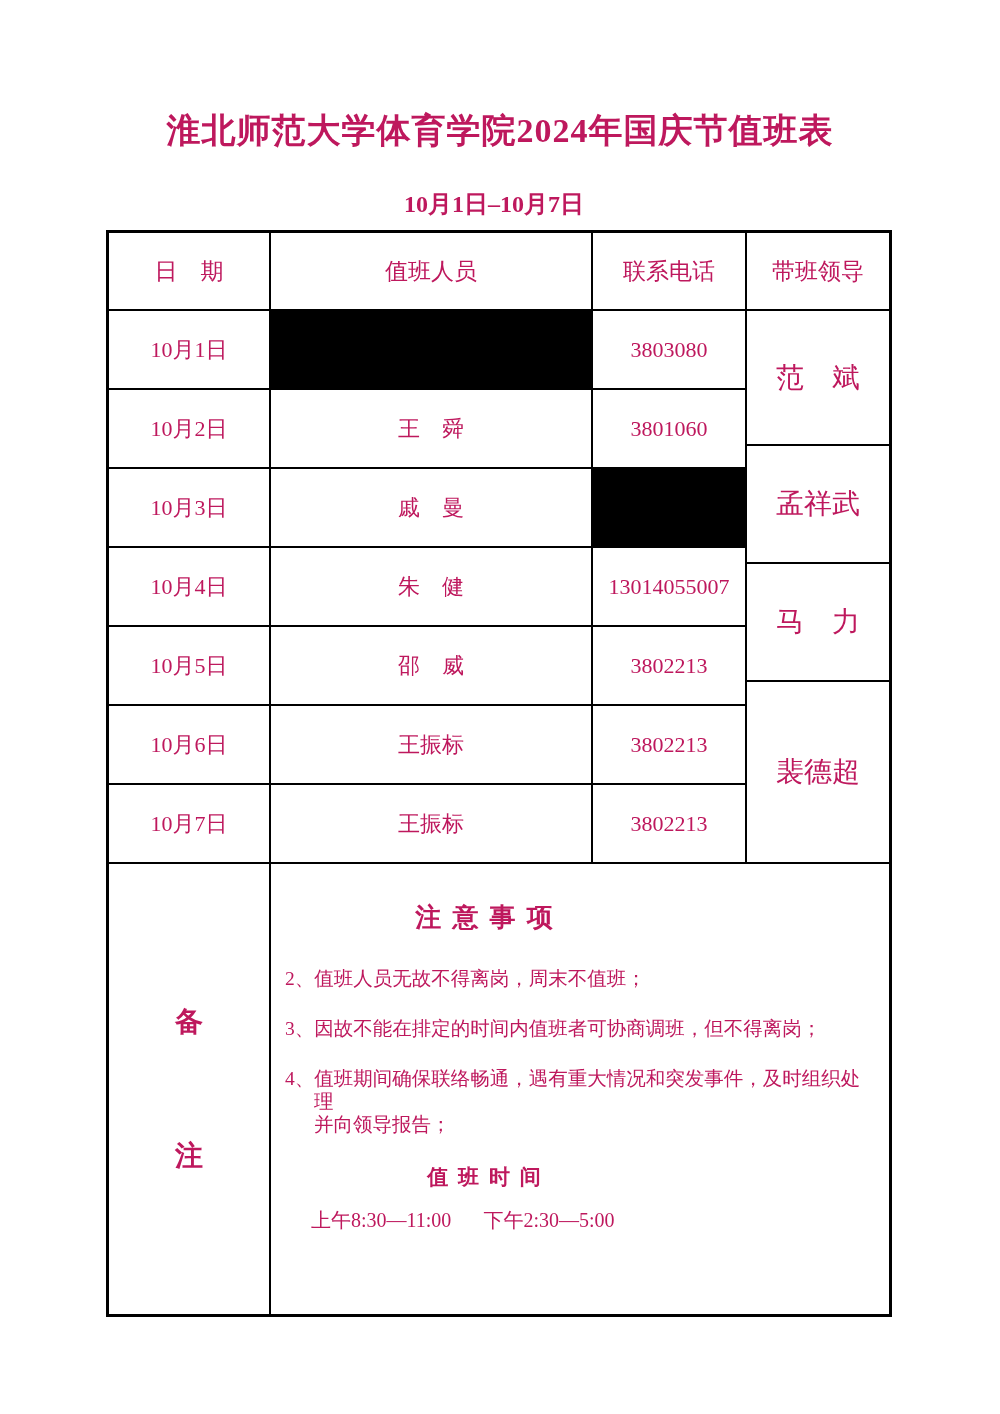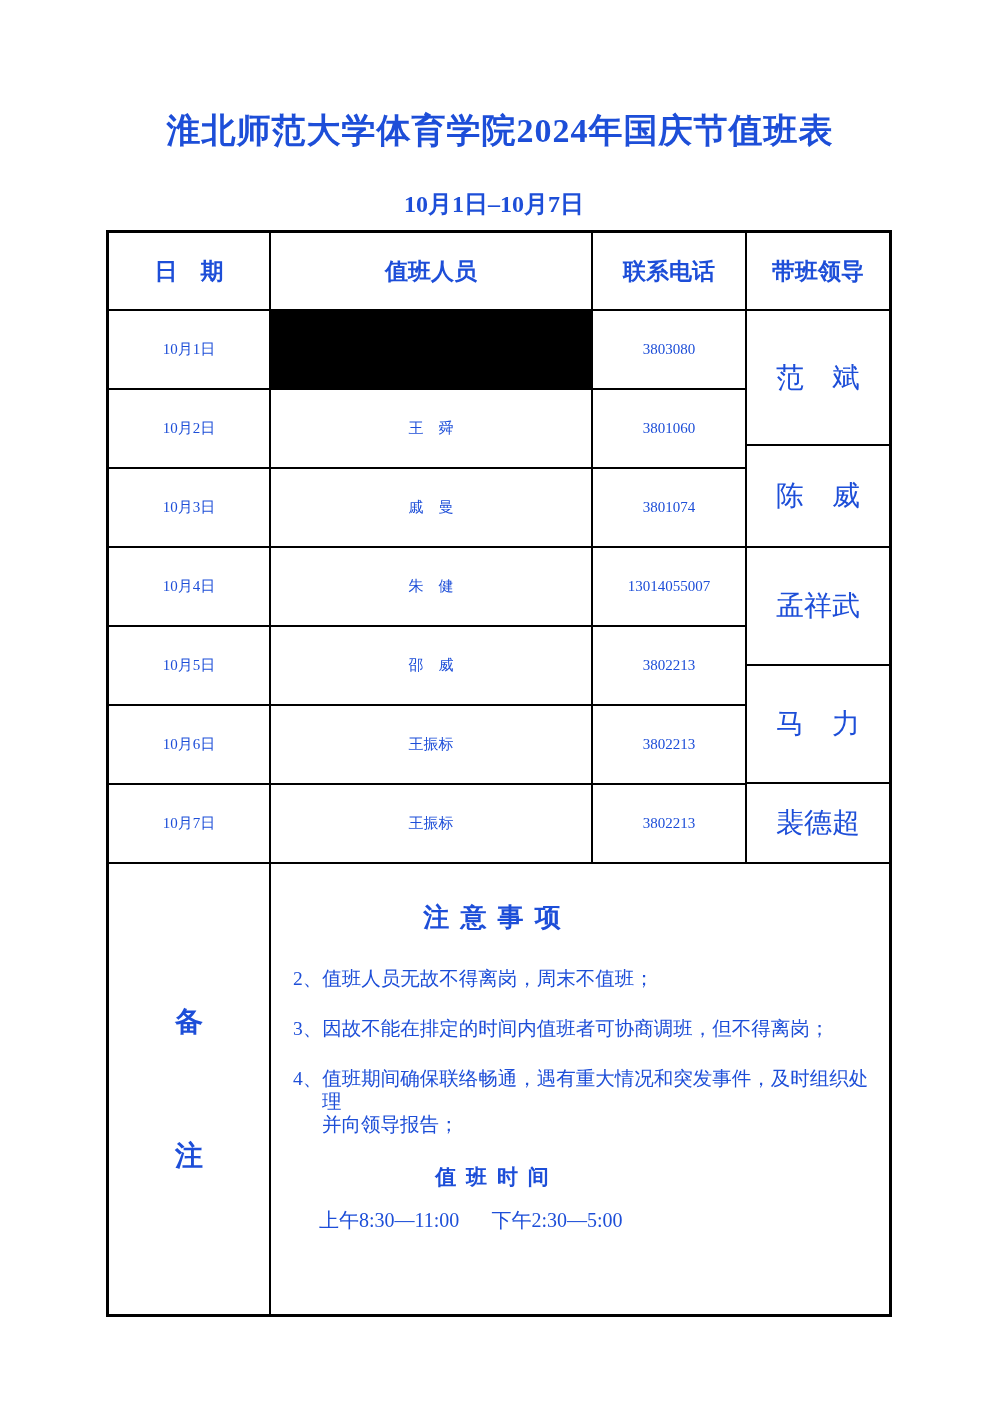--- a/index.html
+++ b/index.html
@@ -1,62 +1,62 @@
 <!DOCTYPE html>
 <html><head>
 <meta charset="utf-8">
 <style>
   html,body{margin:0;padding:0;background:#fff;}
   .page{
     position:relative;width:1000px;height:1328px;background:#ffffff;
-    font-family:"Liberation Serif",serif;color:#1d4ed8;overflow:hidden;
+    font-family:"Liberation Serif",serif;color:#be185d;overflow:hidden;
   }
   .doc-title{
     position:absolute;top:108px;left:0;right:0;text-align:center;
     font-weight:bold;font-size:34px;letter-spacing:1px;
   }
   .doc-subtitle{
     position:absolute;top:188px;left:0;right:12px;text-align:center;
     font-weight:bold;font-size:24px;
   }
   .duty-table{
     position:absolute;left:106px;top:230px;
     display:grid;
     grid-template-columns:160px 320px 152px 142px;
     grid-template-rows:76px repeat(7,77px) 450px;
     gap:2px;background:#000;border:3px solid #000;
   }
   .cell{
     background:#fff;display:flex;align-items:center;justify-content:center;
-    font-size:15px;
+    font-size:22px;
     font-family:Liberation Serif, serif;
   }
   .th{
-    font-family:"Liberation Sans",sans-serif;font-weight:bold;font-size:23px;
+    font-family:"Liberation Sans",sans-serif;font-weight:normal;font-size:23px;
   }
   .c1{grid-column:1}.c2{grid-column:2}.c3{grid-column:3}.c4{grid-column:4}
   .r1{grid-row:1}.r2{grid-row:2}.r3{grid-row:3}.r4{grid-row:4}
   .r5{grid-row:5}.r6{grid-row:6}.r7{grid-row:7}.r8{grid-row:8}
   .leader-col{
     grid-column:4;grid-row:2/9;
     display:flex;flex-direction:column;gap:2px;background:#000;
   }
   .leader-cell{
     background:#fff;display:flex;align-items:center;justify-content:center;
     font-size:28px;
   }
   .lh1{height:133px}.lh2{height:100px}.lh3{height:116px}.lh4{height:116px}.lh5{flex:1}
   .remarks-label{
     grid-column:1;grid-row:9;background:#fff;
     display:flex;flex-direction:column;align-items:center;justify-content:center;
     gap:96px;font-family:"Liberation Sans",sans-serif;font-weight:bold;font-size:28px;
   }
   .remarks-content{
     grid-column:2/5;grid-row:9;background:#fff;
-    padding:36px 10px 0 22px;font-size:19.5px;
+    padding:36px 10px 0 14px;font-size:19.5px;
   }
   .notes-title{
     width:400px;text-align:center;font-family:"Liberation Sans",sans-serif;
     font-weight:bold;font-size:26px;letter-spacing:2px;margin-bottom:32px;
   }
   .note-item{
     margin:0 0 27px;padding-left:29px;text-indent:-29px;
     line-height:23px;white-space:pre-line;
   }
   .duty-time{width:400px;margin-top:12px;}
@@ -83,41 +83,39 @@
 
     <div class="cell c1 r2">10月1日</div>
     <div class="cell c3 r2">3803080</div>
 
     <div class="cell c1 r3">10月2日</div>
     <div class="cell c2 r3">王　舜</div>
     <div class="cell c3 r3">3801060</div>
 
     <div class="cell c1 r4">10月3日</div>
     <div class="cell c2 r4">戚　曼</div>
-    <div class="cell c3 r4">3801074</div>
 
     <div class="cell c1 r5">10月4日</div>
     <div class="cell c2 r5">朱　健</div>
     <div class="cell c3 r5">13014055007</div>
 
     <div class="cell c1 r6">10月5日</div>
     <div class="cell c2 r6">邵　威</div>
     <div class="cell c3 r6">3802213</div>
 
     <div class="cell c1 r7">10月6日</div>
     <div class="cell c2 r7">王振标</div>
     <div class="cell c3 r7">3802213</div>
 
     <div class="cell c1 r8">10月7日</div>
     <div class="cell c2 r8">王振标</div>
     <div class="cell c3 r8">3802213</div>
 
     <div class="leader-col">
       <div class="leader-cell lh1">范　斌</div>
-      <div class="leader-cell lh2">陈　威</div>
       <div class="leader-cell lh3">孟祥武</div>
       <div class="leader-cell lh4">马　力</div>
       <div class="leader-cell lh5">裴德超</div>
     </div>
 
     <div class="remarks-label">
       <span>备</span>
       <span>注</span>
     </div>
 

